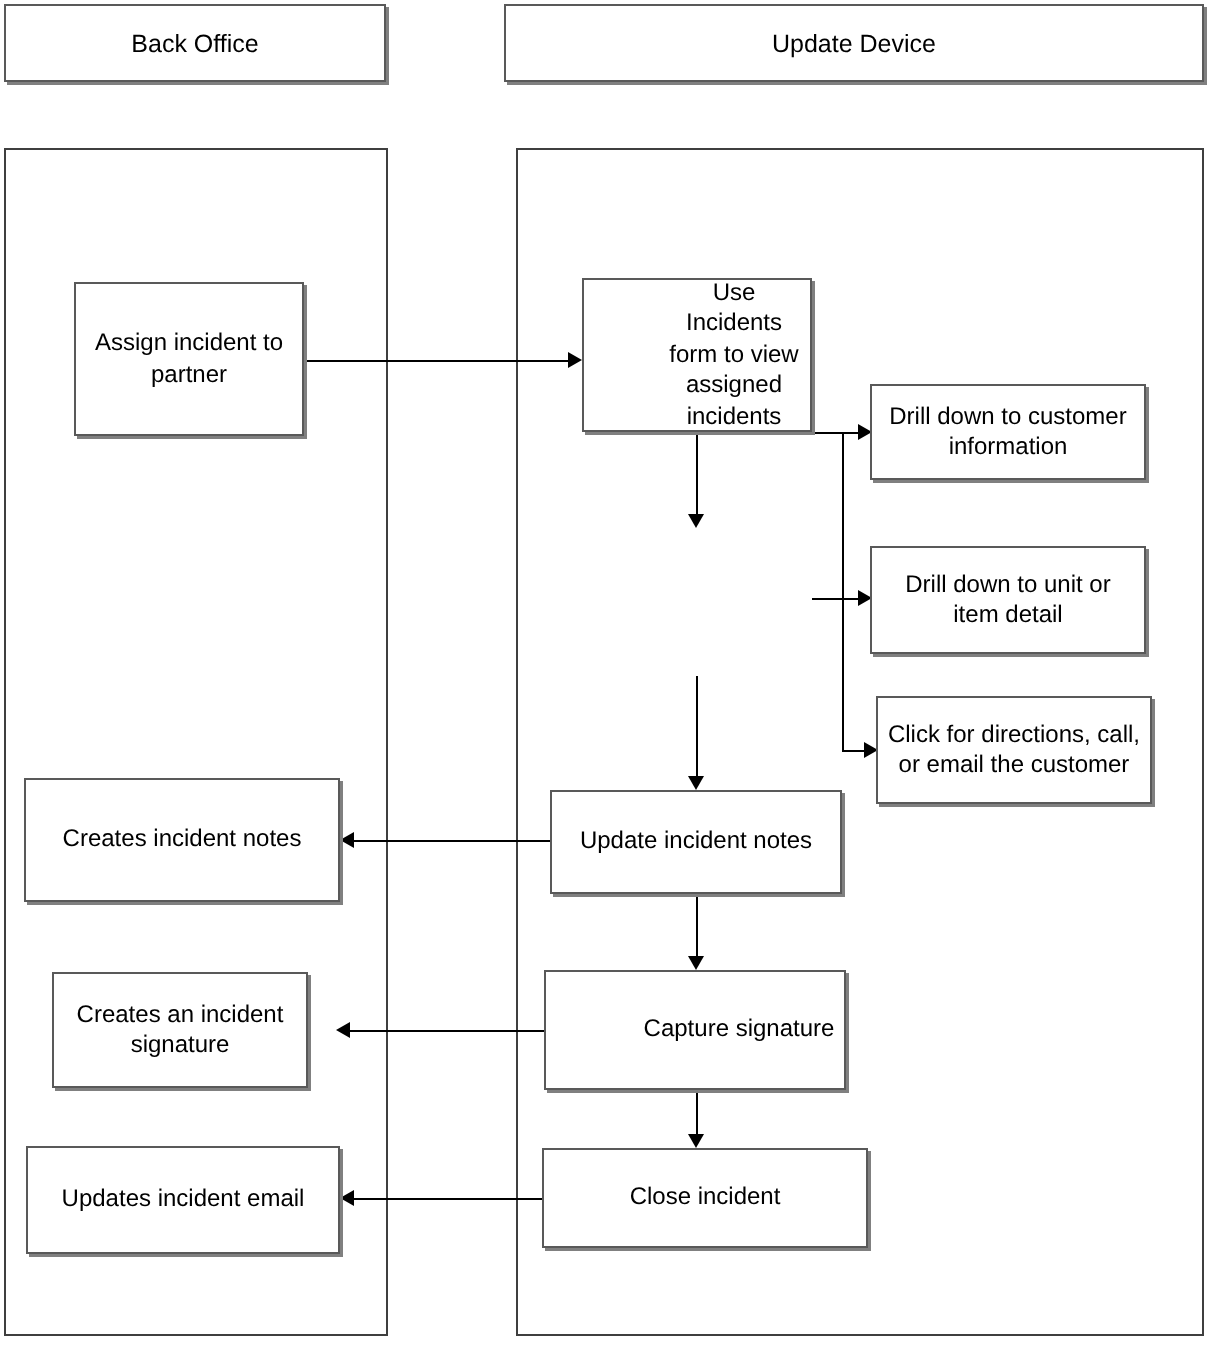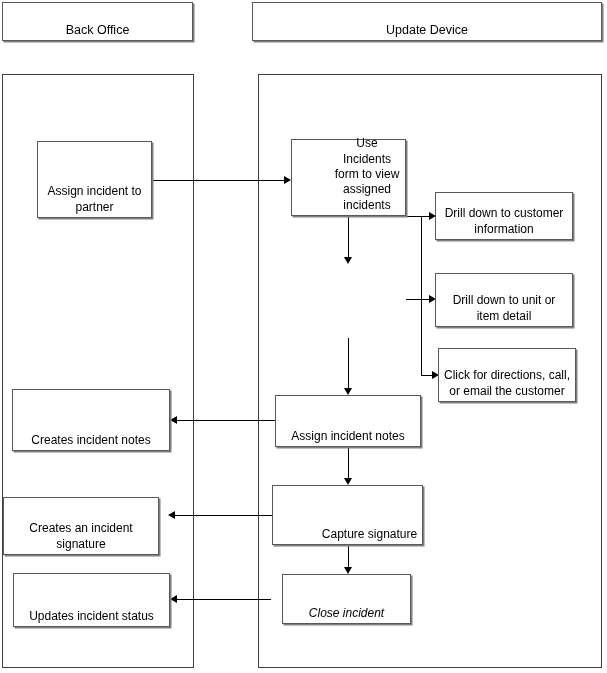--- a/index.html
+++ b/index.html
@@ -19,21 +19,21 @@
     overflow: hidden;
   }
   
   .box {
     position: absolute;
     box-sizing: border-box;
     background: #ffffff;
     border: 1px solid #595959;
     box-shadow: 1.5px 1.5px 0 0 #808080;
     display: flex;
-    align-items: flex-end;
+    align-items: center;
     justify-content: center;
     text-align: center;
     line-height: 1.28;
     font-size: 12px;
     color: #000000;
     padding: 2px 4px;
   }
   .swimlane-header {
     font-size: 12.5px;
   }
@@ -128,50 +128,50 @@
   <div class="arrow arrow-left" style="left:170px; top:595px;"></div>
 
   <div class="box" style="left:12px; top:389px; width:158px; height:62px;">
     <span class="txt">Creates incident notes</span>
   </div>
 
   <div class="box" style="left:37px; top:141px; width:115px; height:77px;">
     <span class="txt">Assign incident to partner</span>
   </div>
 
-  <div class="box" style="left:3px; top:486px; width:156px; height:58px;margin-top:11px;">
+  <div class="box" style="left:26px; top:486px; width:128px; height:58px;">
     <span class="txt">Creates an incident signature</span>
   </div>
 
   <div class="box" style="left:13px; top:573px; width:157px; height:54px;">
-    <span class="txt">Updates incident status</span>
+    <span class="txt">Updates incident email</span>
   </div>
 
   <div class="box" style="left:291px; top:139px; width:115px; height:77px;padding-left:41px;">
     <span class="txt">Use Incidents form to view assigned incidents</span>
   </div>
 
   <div class="box" style="left:435px; top:192px; width:138px; height:48px;">
     <span class="txt">Drill down to customer information</span>
   </div>
 
 
   <div class="box" style="left:438px; top:348px; width:138px; height:54px;">
     <span class="txt">Click for directions, call, or email the customer</span>
   </div>
 
   <div class="box" style="left:435px; top:273px; width:138px; height:54px;">
     <span class="txt">Drill down to unit or item detail</span>
   </div>
 
   <div class="box" style="left:275px; top:395px; width:146px; height:52px;">
-    <span class="txt">Assign incident notes</span>
+    <span class="txt">Update incident notes</span>
   </div>
 
   <div class="box" style="left:272px; top:485px; width:151px; height:60px;padding-left:48px;">
     <span class="txt">Capture signature</span>
   </div>
 
-  <div class="box" style="left:282px; top:574px; width:129px; height:50px;font-style:italic;">
+  <div class="box" style="left:271px; top:574px; width:163px; height:50px;">
     <span class="txt">Close incident</span>
   </div>
 
 </div>
 
 </body></html>

